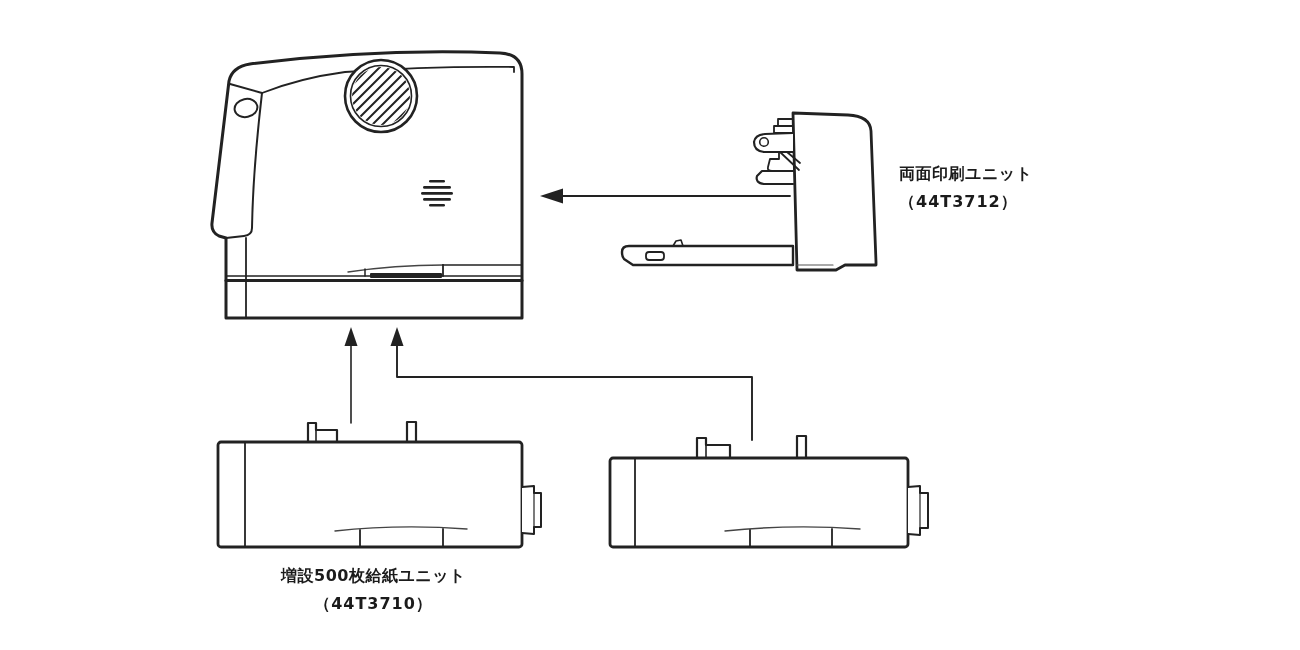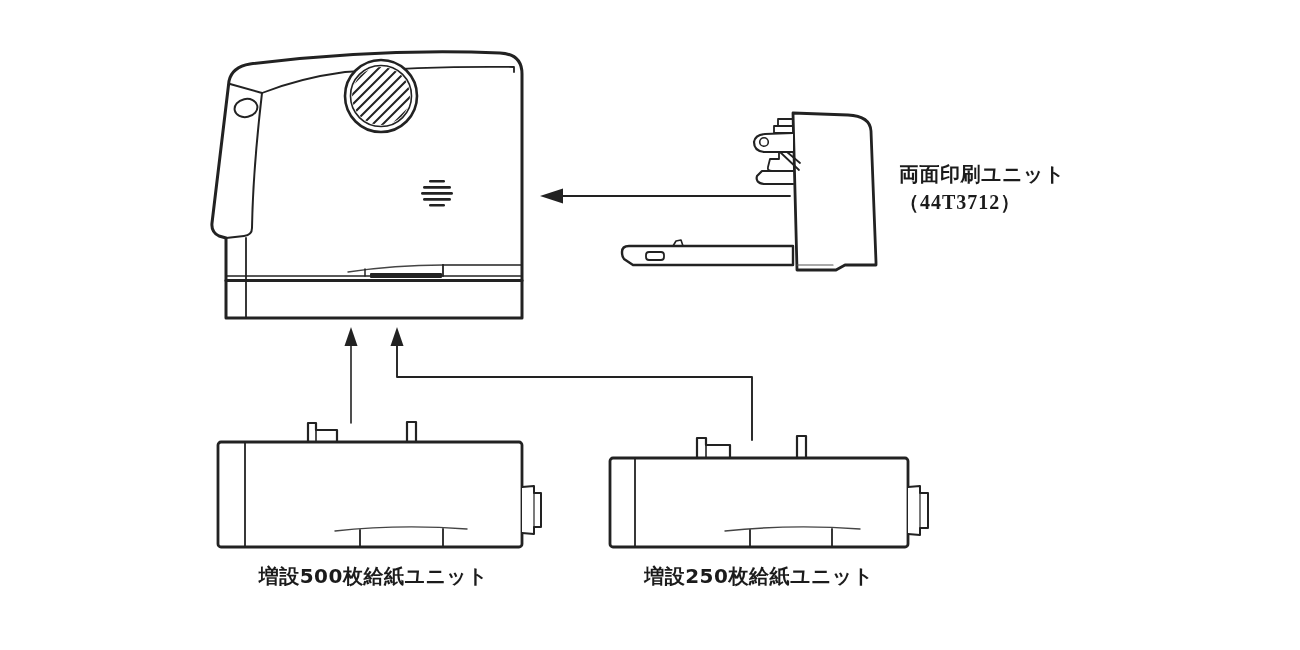--- a/index.html
+++ b/index.html
@@ -2,24 +2,24 @@
 <html><head>
 <meta charset="utf-8">
 <style>
   html,body{margin:0;padding:0;background:#fff;}
   .stage{
     position:relative;width:1300px;height:650px;background:#ffffff;overflow:hidden;
     font-family:"DejaVu Sans","Liberation Sans",sans-serif;
   }
   .stage svg{position:absolute;left:0;top:0;}
   .label{
-    position:absolute;color:#1b1b1b;font-weight:700;font-size:20px;
+    position:absolute;color:#1b1b1b;font-weight:700;font-size:16px;
     line-height:28px;letter-spacing:.5px;white-space:nowrap;
   }
-  .label .code{letter-spacing:1px;font-family:Liberation Serif, serif;}
+  .label .code{letter-spacing:1px;}
   .label.centered{text-align:center;}
   .lbl-duplex{left:899px;top:160px;}
   .lbl-f500{left:222px;top:562px;width:303px;}
   .lbl-f250{left:609px;top:562px;width:300px;}
 </style>
 </head>
 <body>
 
 <div class="stage">
 
@@ -123,19 +123,19 @@
     </g>
   </svg>
 
   <div class="label lbl-duplex">
     <div>両面印刷ユニット</div>
     <div class="code">（44T3712）</div>
   </div>
 
   <div class="label centered lbl-f500">
     <div>増設500枚給紙ユニット</div>
+    <div class="code">（44T3710）</div>
   </div>
 
   <div class="label centered lbl-f250">
-    <div>増設250枚給紙ユニット</div>
   </div>
 
 </div>
 
 </body></html>

